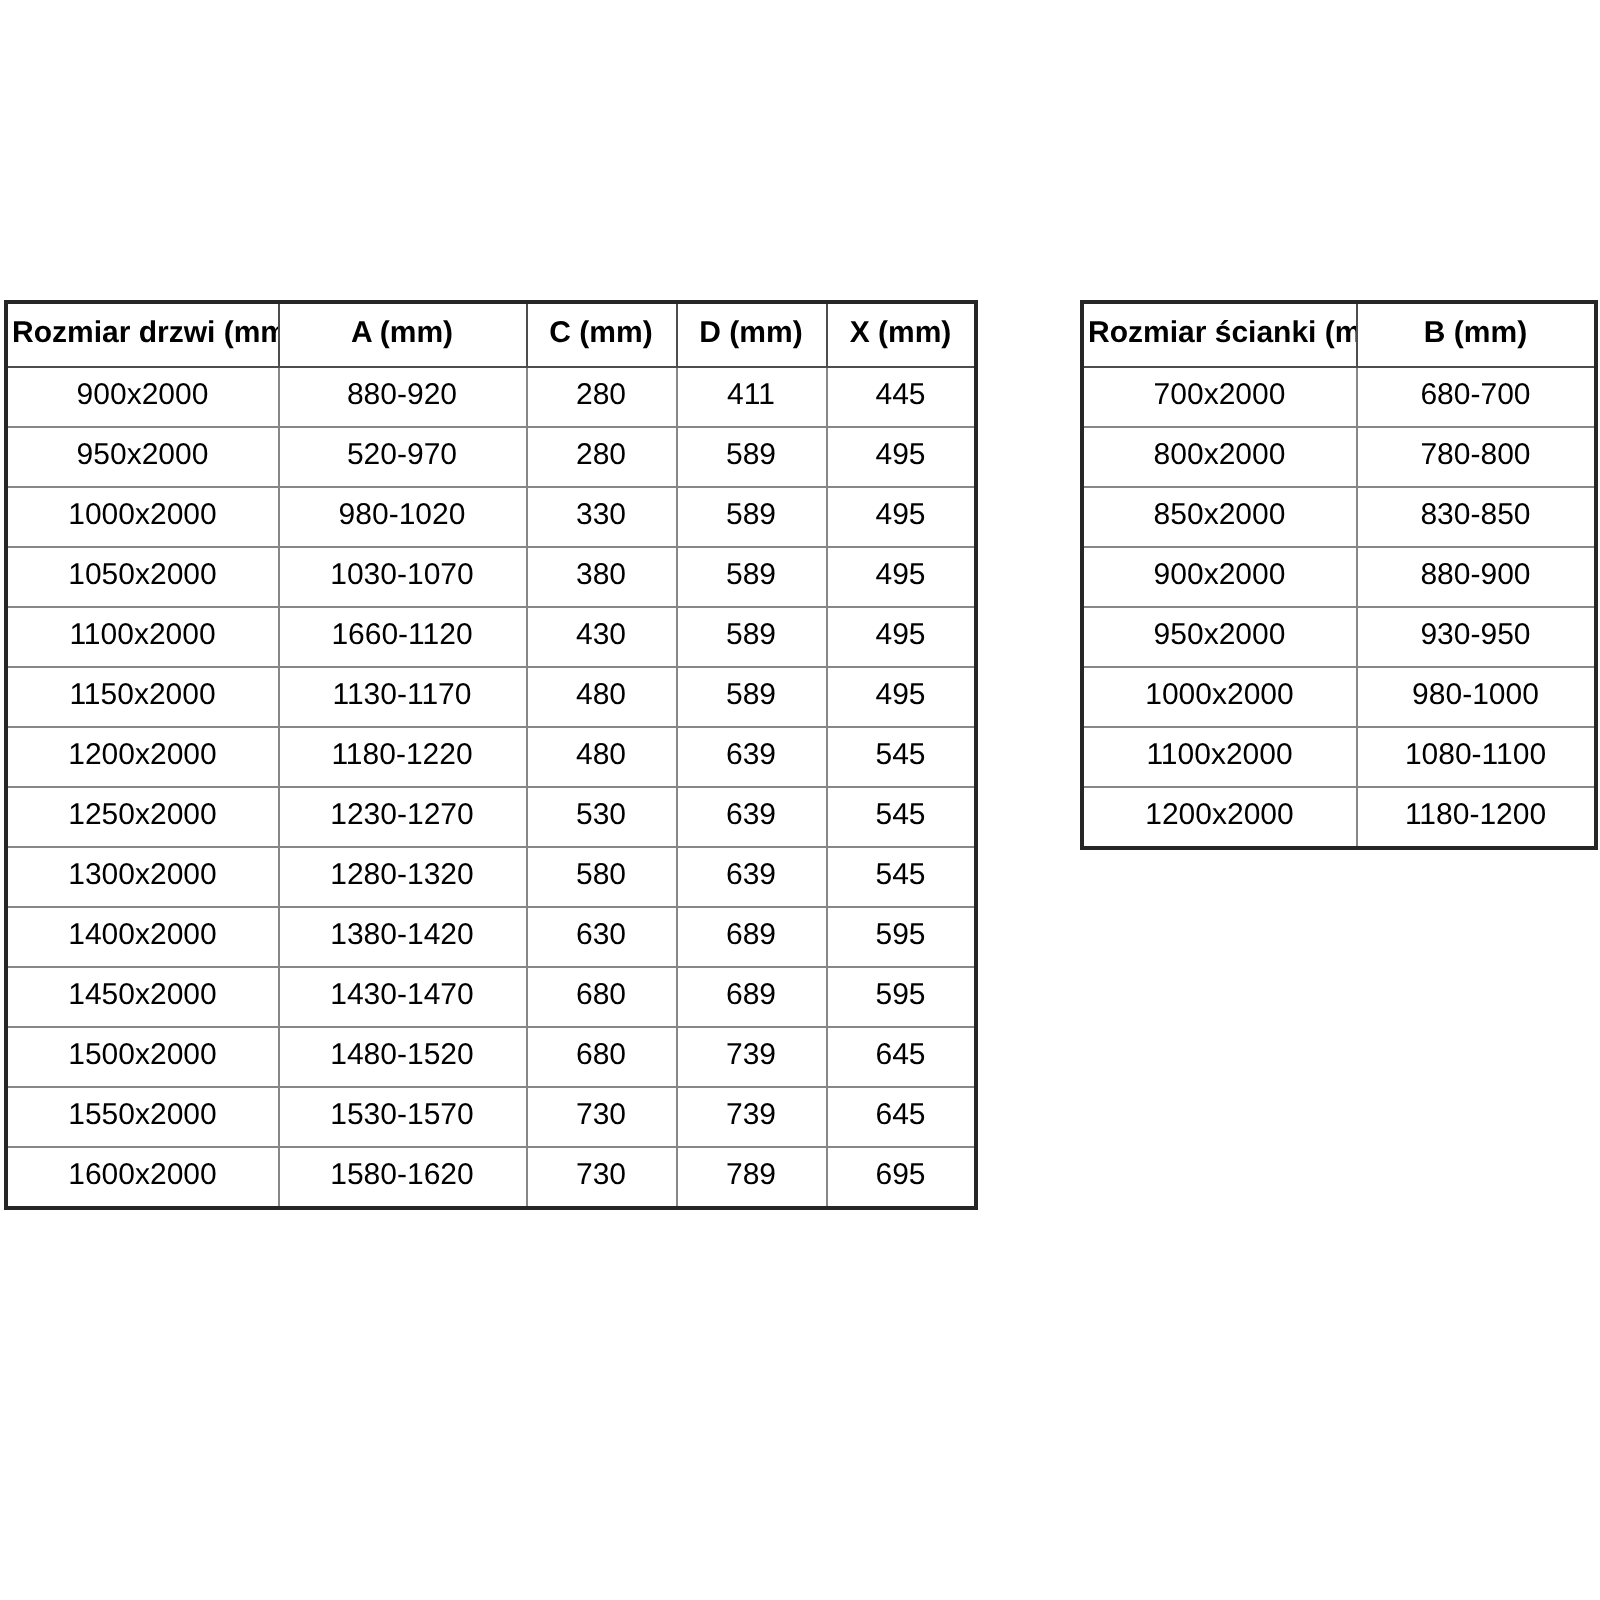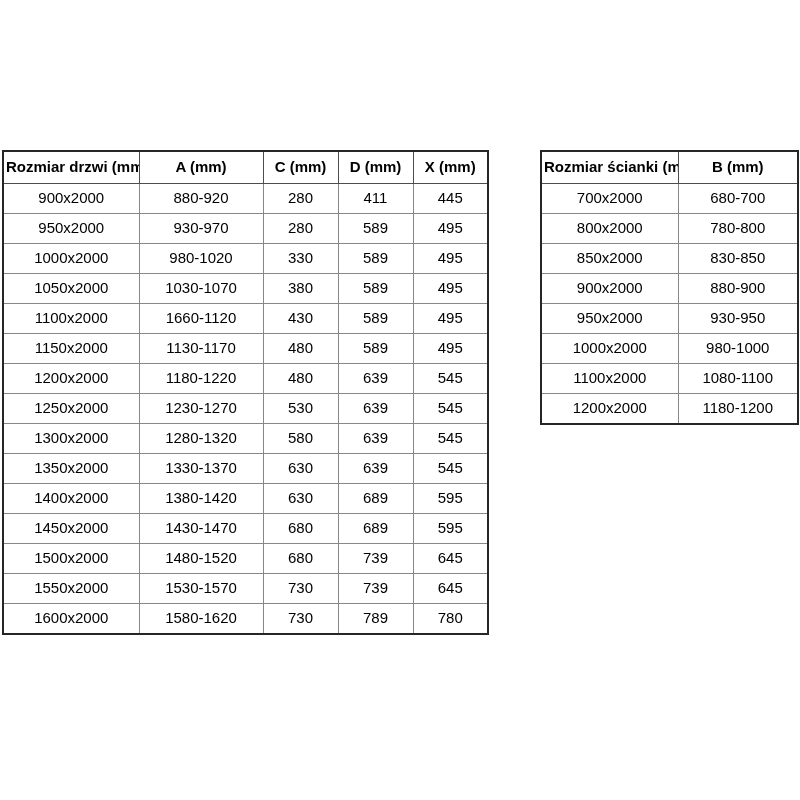--- a/index.html
+++ b/index.html
@@ -81,21 +81,21 @@
     <tbody>
         <tr>
           <td>900x2000</td>
           <td>880-920</td>
           <td>280</td>
           <td>411</td>
           <td>445</td>
         </tr>
         <tr>
           <td>950x2000</td>
-          <td>930-970</td>
+          <td>520-970</td>
           <td>280</td>
           <td>589</td>
           <td>495</td>
         </tr>
         <tr>
           <td>1000x2000</td>
           <td>980-1020</td>
           <td>330</td>
           <td>589</td>
           <td>495</td>
@@ -136,27 +136,20 @@
           <td>545</td>
         </tr>
         <tr>
           <td>1300x2000</td>
           <td>1280-1320</td>
           <td>580</td>
           <td>639</td>
           <td>545</td>
         </tr>
         <tr>
-          <td>1350x2000</td>
-          <td>1330-1370</td>
-          <td>630</td>
-          <td>639</td>
-          <td>545</td>
-        </tr>
-        <tr>
           <td>1400x2000</td>
           <td>1380-1420</td>
           <td>630</td>
           <td>689</td>
           <td>595</td>
         </tr>
         <tr>
           <td>1450x2000</td>
           <td>1430-1470</td>
           <td>680</td>
@@ -175,21 +168,21 @@
           <td>1530-1570</td>
           <td>730</td>
           <td>739</td>
           <td>645</td>
         </tr>
         <tr>
           <td>1600x2000</td>
           <td>1580-1620</td>
           <td>730</td>
           <td>789</td>
-          <td>780</td>
+          <td>695</td>
         </tr>
       </tbody>
   </table>
 
   <table class="spec" id="wall-table">
     <colgroup>
       <col style="width:137px">
       <col style="width:120px">
     </colgroup>
     <thead>

